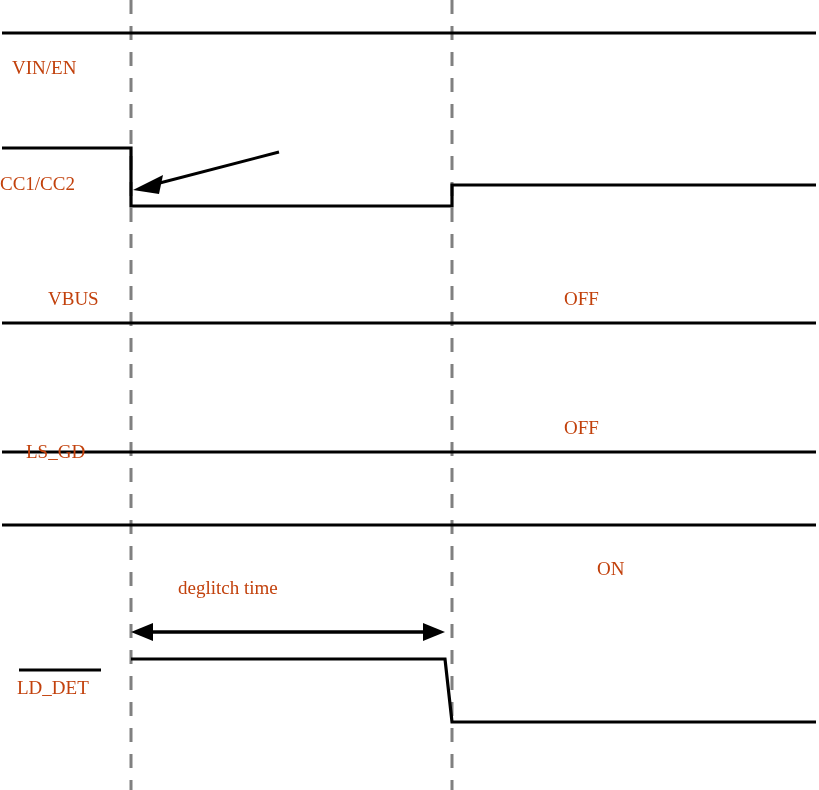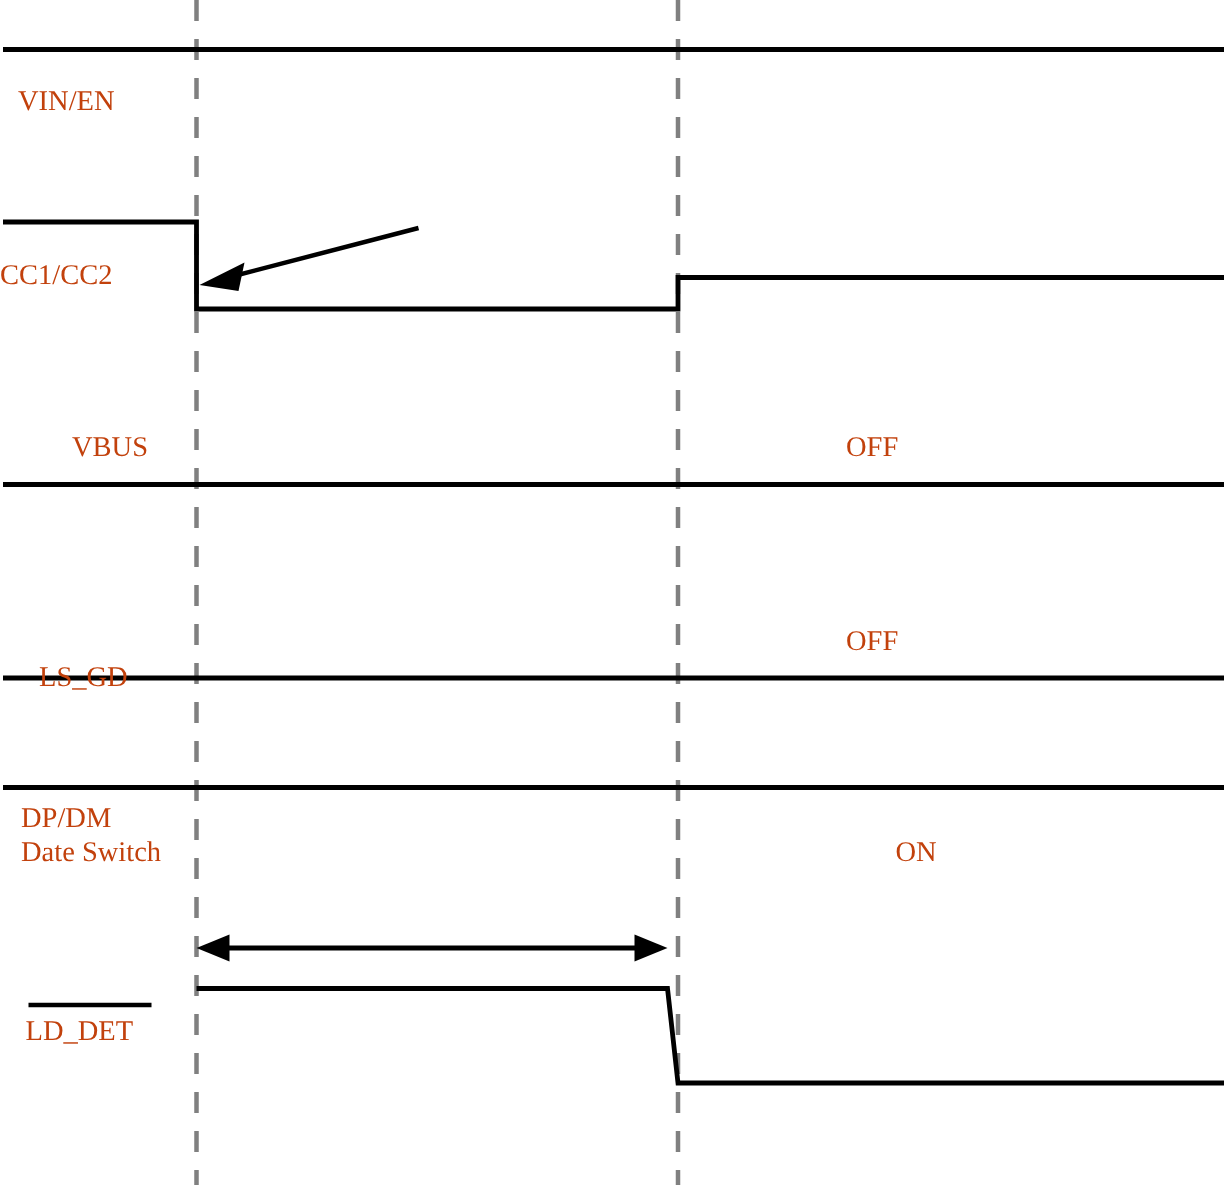--- a/index.html
+++ b/index.html
@@ -105,27 +105,26 @@
   </svg>
 
   <div class="lbl" style="left:12px; top:56px;">VIN/EN</div>
 
   <div class="lbl" style="left:0; top:172px;">CC1/CC2</div>
 
   <div class="lbl" style="left:48px; top:287px;">VBUS</div>
 
   <div class="lbl" style="left:26px; top:440px;">LS_GD</div>
 
-  <div class="lbl" style="left:14px; top:534px;">DP/DM
-Date Switch</div>
 
   <div class="lbl" style="left:17px; top:676px;text-align:right;">LD_DET</div>
 
   <div class="lbl lbl-center" style="left:564px; top:287px; width:100px;">OFF</div>
 
   <div class="lbl lbl-center" style="left:564px; top:416px; width:100px;">OFF</div>
 
   <div class="lbl lbl-center" style="left:597px; top:557px; width:100px;">ON</div>
 
 
+  <div class="lbl lbl-center" style="left:178px; top:576px; width:220px;">deglitch time</div>
 
 
 </div>
 
 </body></html>

